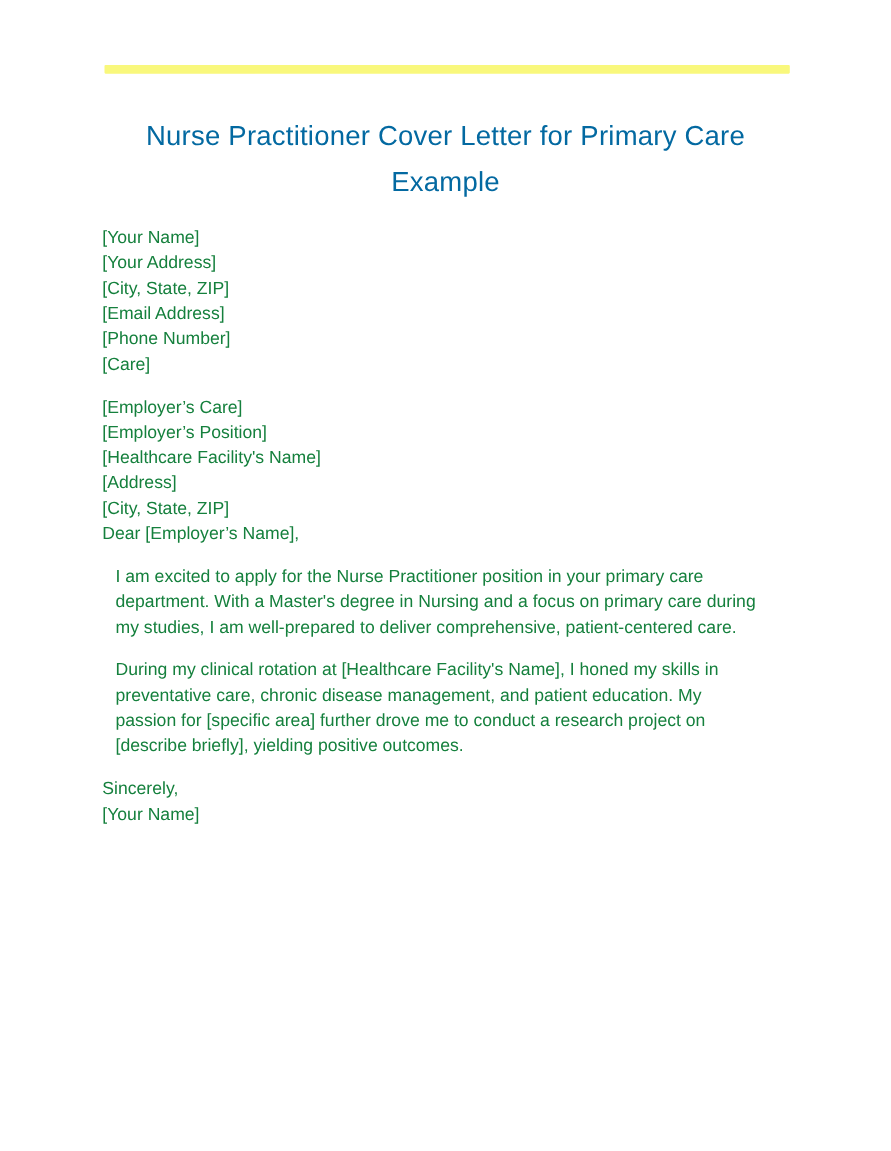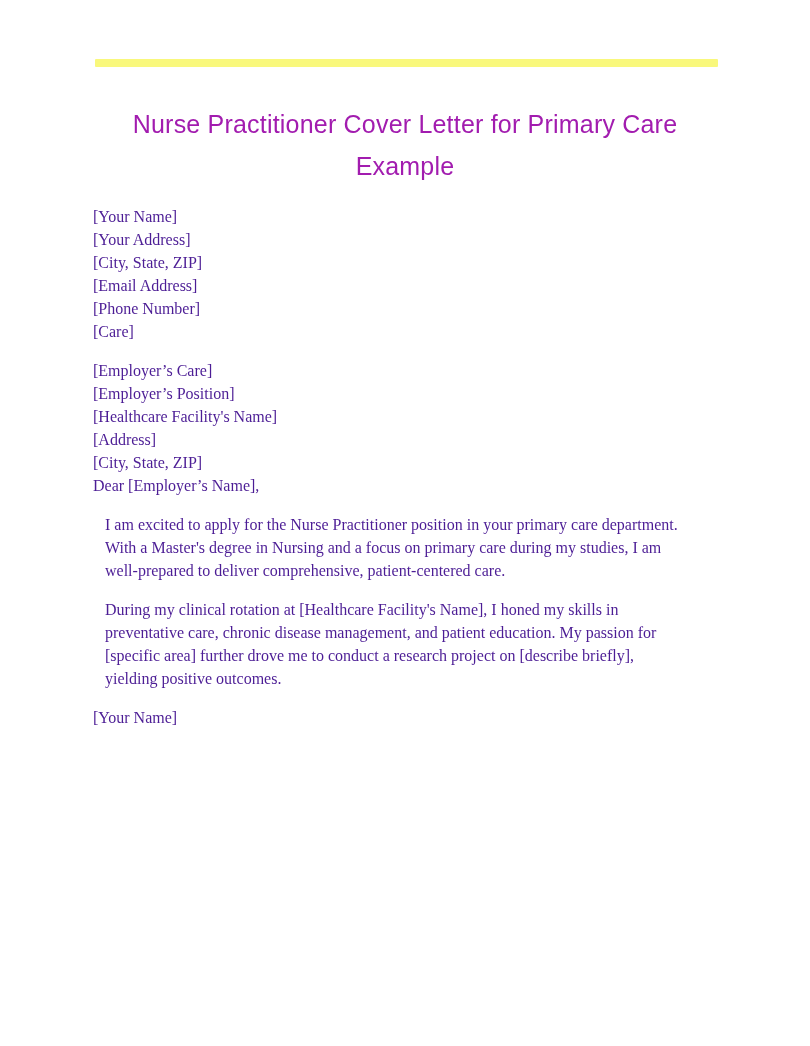--- a/index.html
+++ b/index.html
@@ -56,23 +56,23 @@
     margin: 0 0 16px 12px;
   }
 </style>
 </head>
 <body>
 
 <div class="page">
 
   <div class="accent-bar" style="background: rgb(249, 248, 124);"></div>
 
-  <h1 class="doc-title" style="color: #a21caf;">Nurse Practitioner Cover Letter for Primary Care Example</h1>
+  <h1 class="doc-title" style="color: #0369a1;">Nurse Practitioner Cover Letter for Primary Care Example</h1>
 
-  <div class="letter" style="color: #4c1d95; font-family: Liberation Serif, serif;">
+  <div class="letter" style="color: #15803d;">
 
     <div class="block">
       <div>[Your Name]</div>
       <div>[Your Address]</div>
       <div>[City, State, ZIP]</div>
       <div>[Email Address]</div>
       <div>[Phone Number]</div>
       <div>[Care]</div>
     </div>
 
@@ -82,17 +82,18 @@
       <div>[Healthcare Facility's Name]</div>
       <div>[Address]</div>
       <div>[City, State, ZIP]</div>
       <div>Dear [Employer’s Name],</div>
     </div>
 
     <p class="para">I am excited to apply for the Nurse Practitioner position in your primary care department. With a Master's degree in Nursing and a focus on primary care during my studies, I am well-prepared to deliver comprehensive, patient-centered care.</p>
     <p class="para">During my clinical rotation at [Healthcare Facility's Name], I honed my skills in preventative care, chronic disease management, and patient education. My passion for [specific area] further drove me to conduct a research project on [describe briefly], yielding positive outcomes.</p>
 
     <div class="block">
+      <div>Sincerely,</div>
       <div>[Your Name]</div>
     </div>
 
   </div>
 </div>
 
 </body></html>

